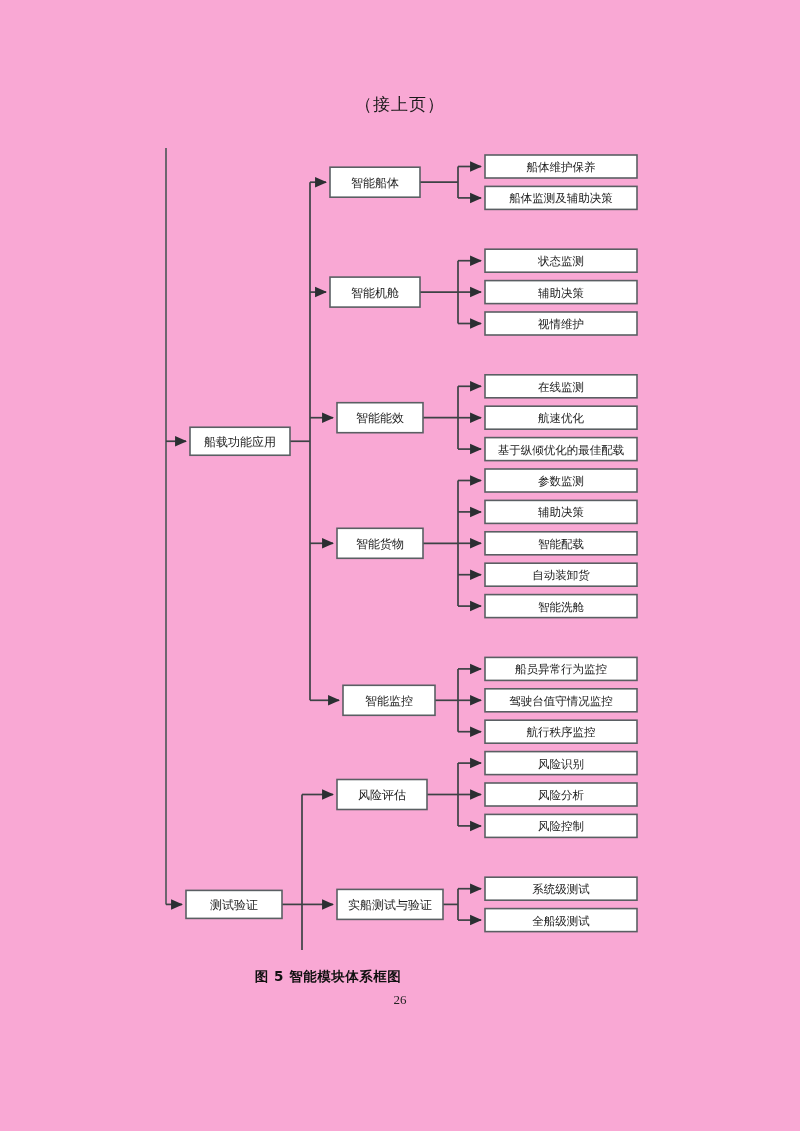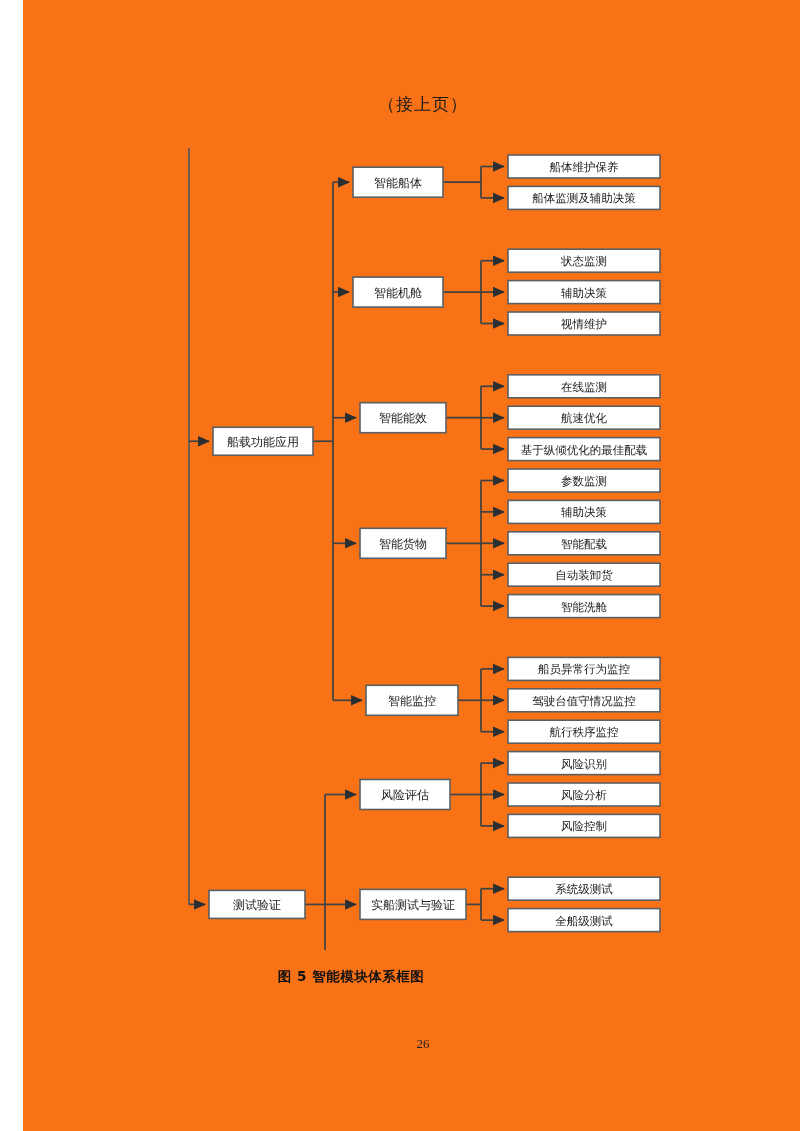--- a/index.html
+++ b/index.html
@@ -6,22 +6,21 @@
   body{
     width:800px;height:1131px;
     background:#ffffff;
     font-family:"Liberation Sans","DejaVu Sans",sans-serif;
     color:#111;
     position:relative;
     overflow:hidden;
   }
   .page{
     position:absolute;inset:0;
-    background:#f97316;
-    margin-left:23px;
+    background:#f9a8d4;
   }
   .cont-note{
     position:absolute;
     top:93px;left:0;width:800px;
     text-align:center;
     font-size:17px;
     letter-spacing:1px;
     color:#1a1a1a;
     font-family:"Liberation Serif","DejaVu Serif",serif;
   }
@@ -60,21 +59,21 @@
     top:968px;left:0;width:656px;
     text-align:center;
     font-size:13.5px;
     font-weight:bold;
     color:#111;
     letter-spacing:0.5px;
     font-family:"DejaVu Sans","Liberation Sans",sans-serif;
   }
   .page-number{
     position:absolute;
-    top:1036px;left:0;width:800px;
+    top:992px;left:0;width:800px;
     text-align:center;
     font-size:13px;
     color:#222;
     font-family:"Liberation Serif","DejaVu Serif",serif;
   }
 </style>
 </head>
 <body>
 
 <div class="page">

